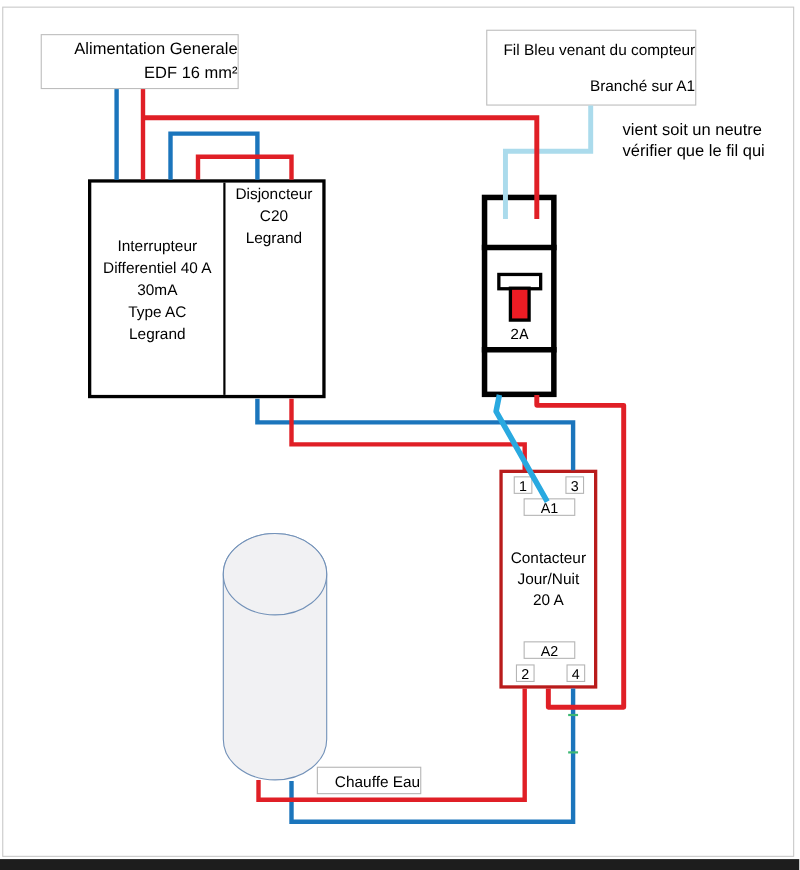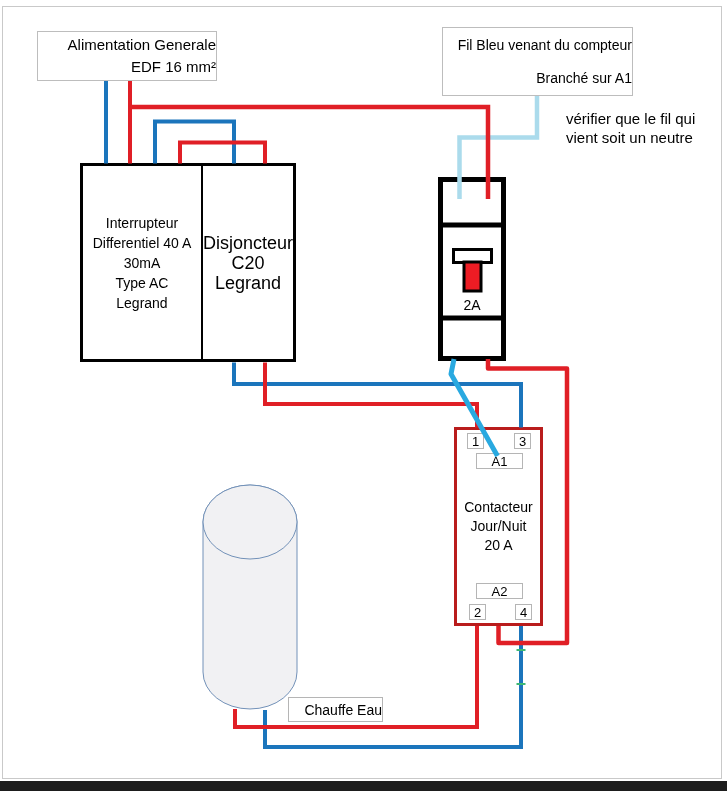--- a/index.html
+++ b/index.html
@@ -11,53 +11,53 @@
        display:flex;flex-direction:column;align-items:flex-end;justify-content:center;
        text-align:center;z-index:1;}
   .gray-border{border:1px solid #bdbdbd;}
   .line{white-space:nowrap;}
   .note{position:absolute;z-index:1;font-size:15px;line-height:19px;}
   .rcd-wrap{position:absolute;left:80px;top:163px;width:216px;height:199px;
             box-sizing:border-box;border:3px solid #000;display:flex;z-index:1;background:#fff;}
   .rcd-left{width:122px;box-sizing:border-box;border-right:2px solid #000;
             display:flex;flex-direction:column;align-items:center;justify-content:center;
             font-size:14px;line-height:20px;text-align:center;}
-  .rcd-right{flex:1;display:flex;flex-direction:column;align-items:center;justify-content:center;
-            font-size:18px;line-height:20px;text-align:center;}
+  .rcd-right{flex:1;display:flex;flex-direction:column;align-items:center;justify-content:flex-start;
+            font-size:14px;line-height:20px;text-align:center;}
   .contactor{position:absolute;left:454px;top:427px;width:89px;height:199px;
              box-sizing:border-box;border:3px solid #b91c1c;background:#fff;z-index:1;
              display:flex;flex-direction:column;align-items:center;justify-content:center;
              font-size:14px;line-height:19px;text-align:center;}
   .term{position:absolute;box-sizing:border-box;border:1px solid #b5b5b5;background:#fff;
         display:flex;align-items:center;justify-content:center;font-size:13px;z-index:1;}
   .overlay{position:absolute;left:0;top:0;z-index:2;}
   .label-2a{position:absolute;left:438px;top:297px;width:68px;text-align:center;
-            font-size:14px;z-index:1;}
+            font-size:14px;z-index:1;font-family:Liberation Mono, monospace;}
   .supply{left:37px;top:31px;width:180px;height:50px;font-size:15px;line-height:22px;}
   .pilotbox{left:442px;top:27px;width:191px;height:69px;font-size:14px;line-height:21px;gap:12px;}
   .chauffe{left:288px;top:697px;width:95px;height:25px;font-size:14px;border:1px solid #b5b5b5;}
 </style>
 </head>
 <body>
 
 <div class="stage">
 
   <div class="box gray-border supply">
     <div class="line">Alimentation Generale</div>
     <div class="line">EDF 16 mm²</div>
   </div>
 
   <div class="box gray-border pilotbox">
     <div class="line">Fil Bleu venant du compteur</div>
     <div class="line">Branché sur A1</div>
   </div>
 
   <div class="note" style="left:566px;top:109px;">
+    <div class="line">vient soit un neutre</div>
     <div class="line">vérifier que le fil qui</div>
-    <div class="line">vient soit un neutre</div>
   </div>
 
   <div class="rcd-wrap">
     <div class="rcd-left">
       <div class="line">Interrupteur</div>
       <div class="line">Differentiel 40 A</div>
       <div class="line">30mA</div>
       <div class="line">Type AC</div>
       <div class="line">Legrand</div>
     </div>

